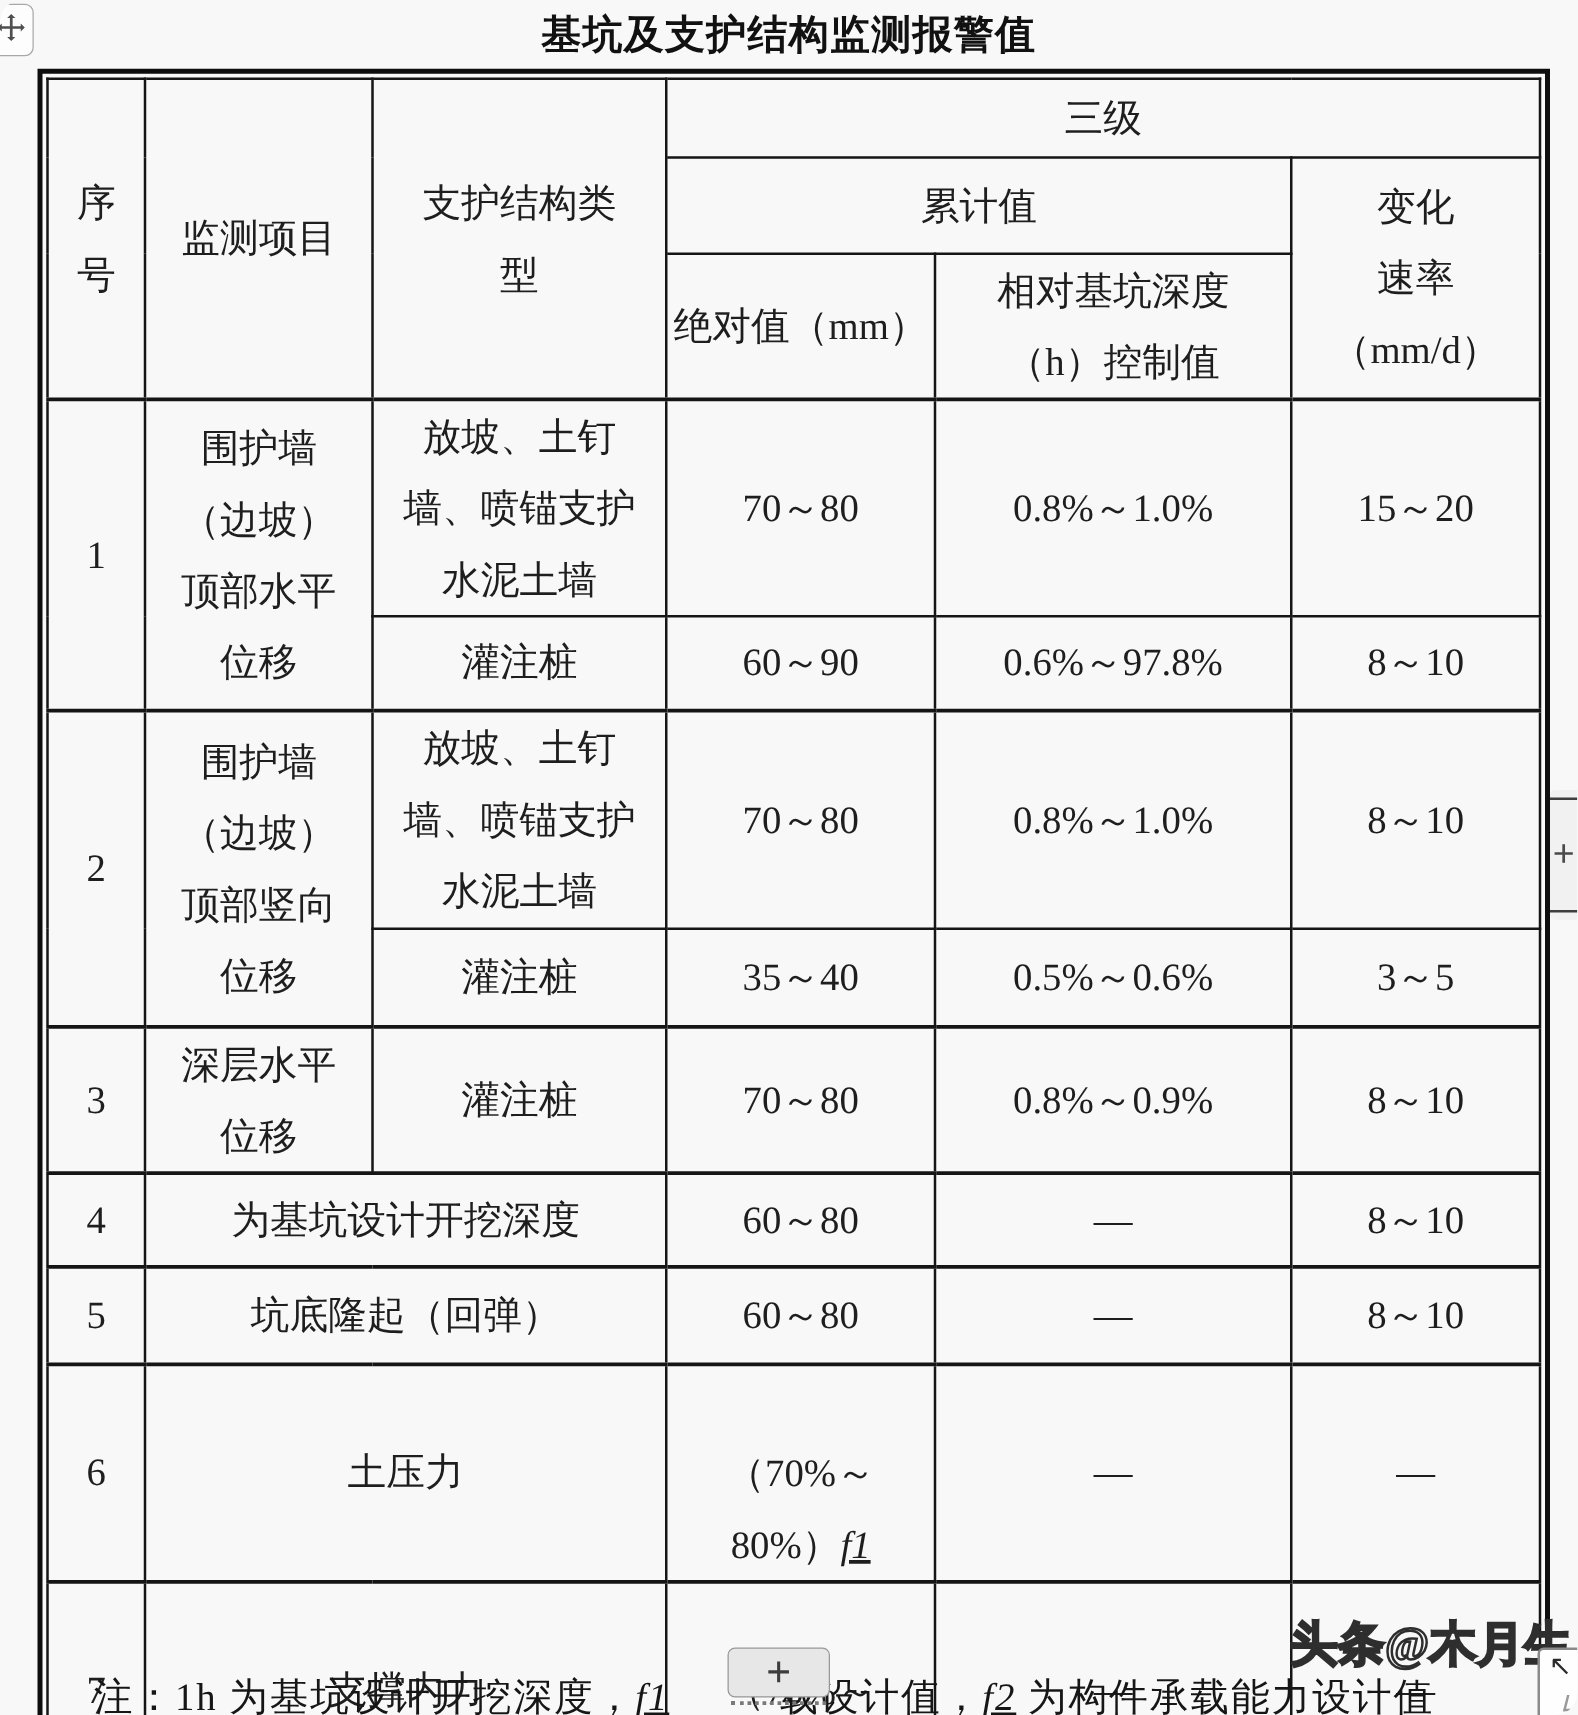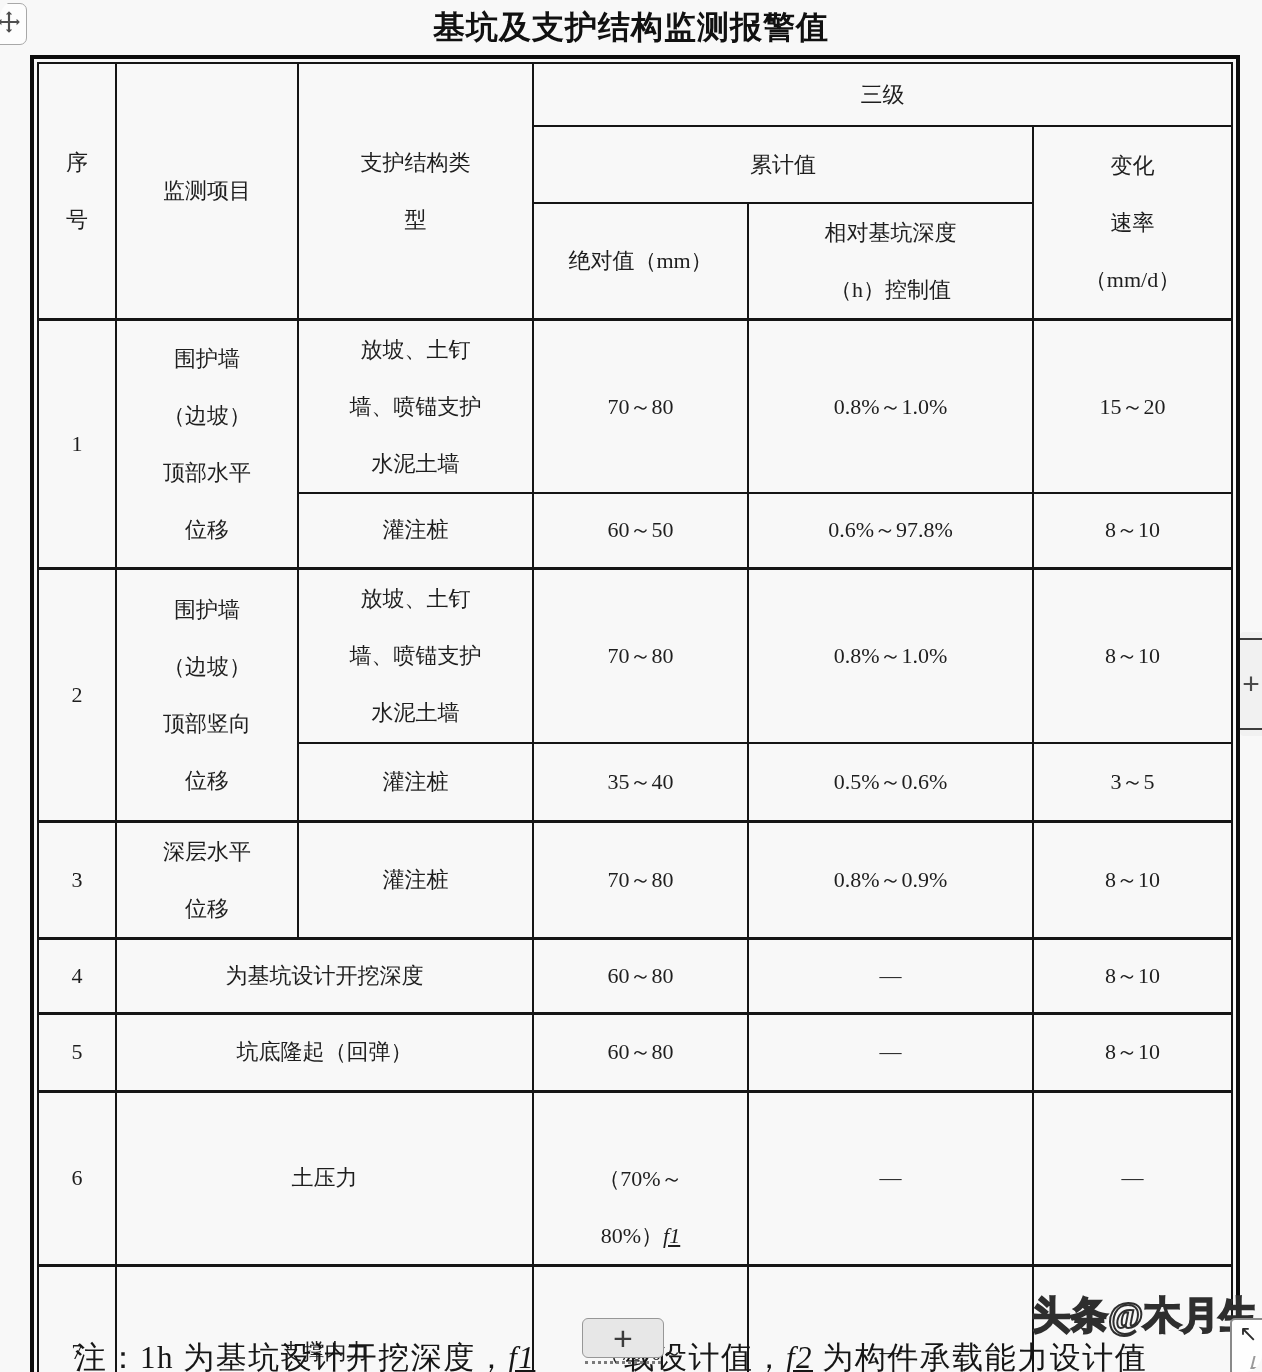--- a/index.html
+++ b/index.html
@@ -28,21 +28,21 @@
   }
 
   
   .tablewrap {
     position:absolute; left:30px; top:55px;
     border:4px solid #0d0d0d; padding:3px; background:#f8f8f8; z-index:5;
   }
   table.grid { border-collapse:collapse; table-layout:fixed; width:1194px; }
   table.grid td {
     border:2px solid #151515; text-align:center; vertical-align:middle;
-    font-size:22px; padding:0 4px; overflow:hidden;
+    font-size:31px; padding:0 4px; overflow:hidden;
   }
   .ml { white-space:pre-line; line-height:57px; }
   .fv { font-style:italic; font-family:"Liberation Serif",serif;text-decoration:underline; }
   tr.h1 td { height:63px; }  tr.h2 td { height:77px;margin-top:41px; }  tr.h3 td { height:116px; }
   tr.b1 td { height:172px; } tr.b2 td { height:75px; }  tr.b3 td { height:175px; }
   tr.b4 td { height:78px; }  tr.b5 td { height:112px; } tr.b6 td { height:75px; }
   tr.b7 td { height:78px; }  tr.b8 td { height:119px; } tr.b9 td { height:128px; }
   tr.h3 > td, td.hdr-span { border-bottom-width:3px; }
   tr.b1 > td { border-top-width:3px; }
   tr.thick > td { border-top-width:3px; }
@@ -147,21 +147,21 @@
 位移</td>
         <td class="ml">放坡、土钉
 墙、喷锚支护
 水泥土墙</td>
         <td>70～80</td>
         <td>0.8%～1.0%</td>
         <td>15～20</td>
       </tr>
       <tr class="b2">
         <td>灌注桩</td>
-        <td>60～50</td>
+        <td>60～90</td>
         <td>0.6%～97.8%</td>
         <td>8～10</td>
       </tr>
 
       <tr class="b3 thick">
         <td rowspan="2">2</td>
         <td rowspan="2" class="ml">围护墙
 （边坡）
 顶部竖向
 位移</td>

